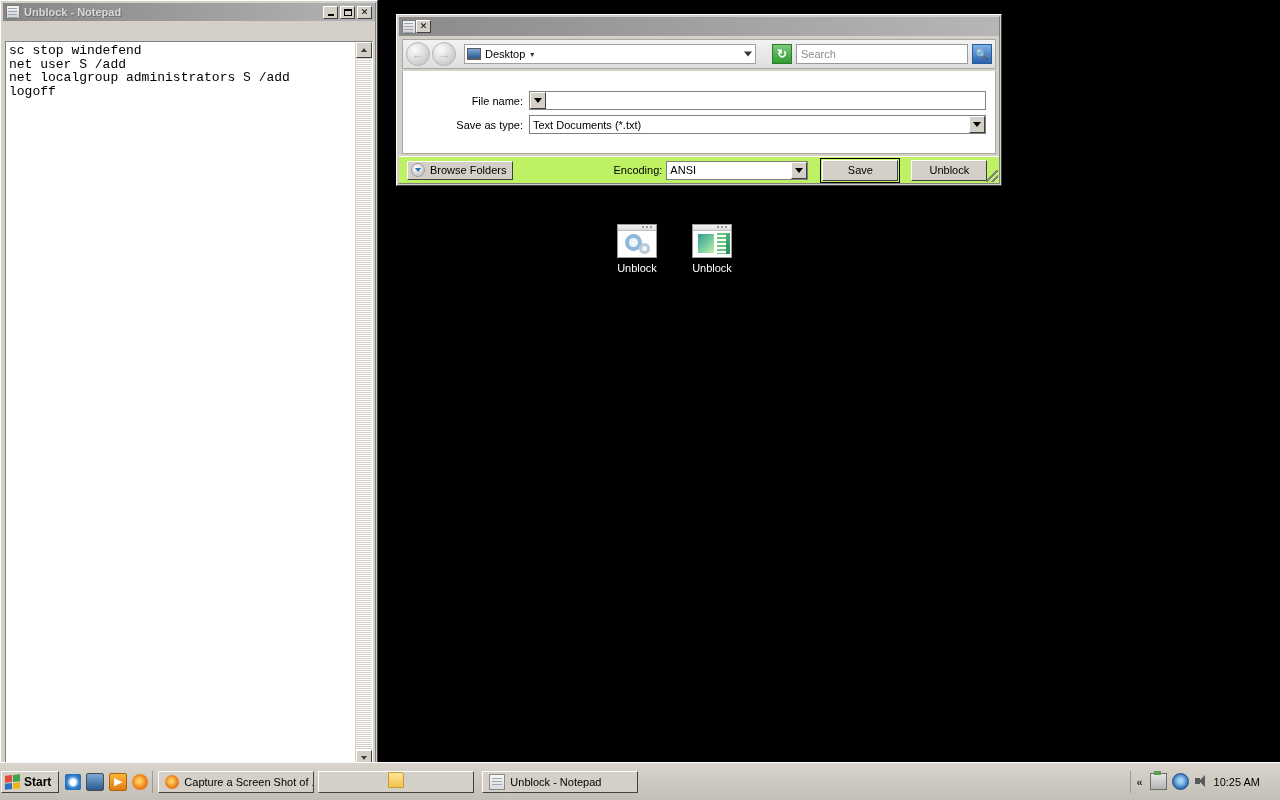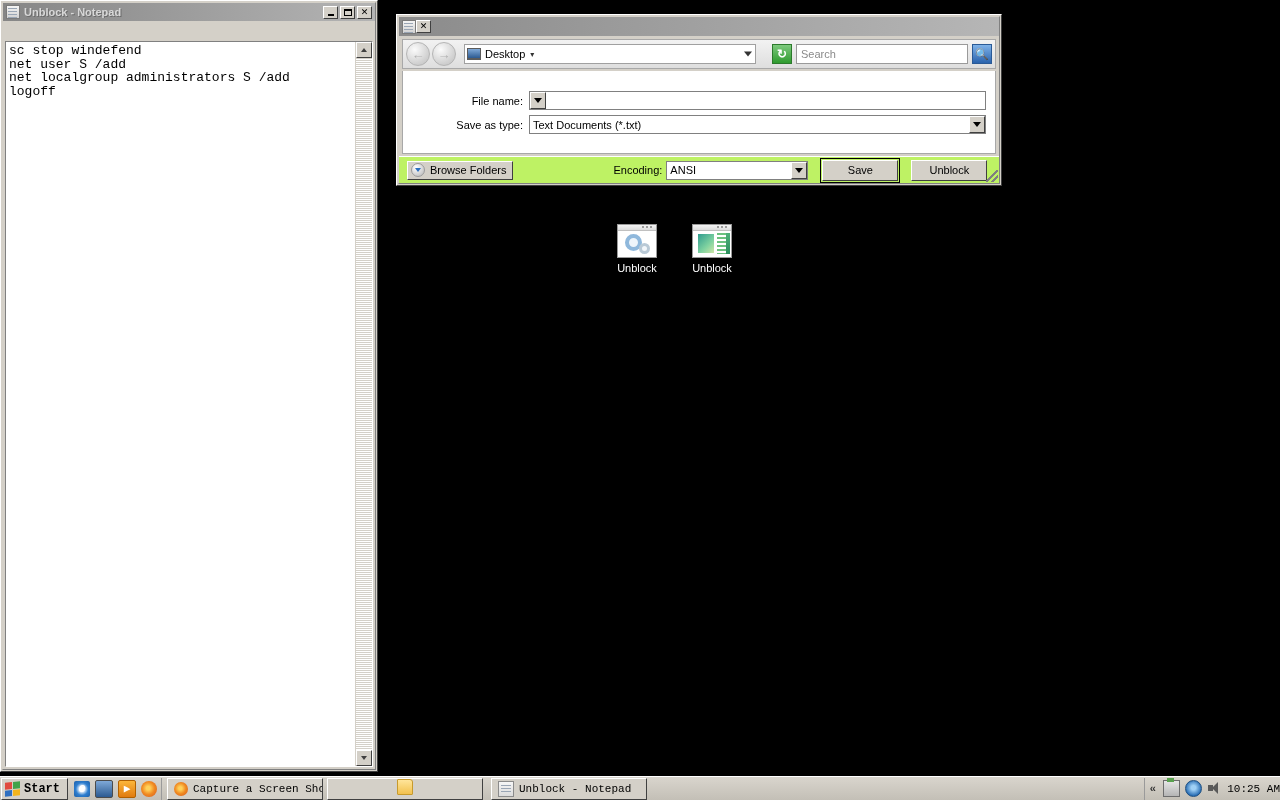--- a/index.html
+++ b/index.html
@@ -340,25 +340,25 @@
     position:absolute; right:1px; top:8px; width:4px;height:21px;
     background: linear-gradient(#4fb07a,#2c8f5e);
   }
   .dicon .dlabel {
     display:inline-block;
     color:#ffffff; font-size:11px; line-height: 13px;
   }
 
   
   #taskbar {
-    position:absolute; left:0; bottom:0; width:1280px; height:24px;
+    position:absolute; left:0; bottom:0; width:1280px; height:38px;
     background: linear-gradient(#d9d5cd,#c3bfb6);
     border-top: 1px solid #ffffff;
     box-sizing: border-box;
-    display:flex; align-items:center;font-family:Liberation Mono, monospace;
+    display:flex; align-items:center;
   }
   .start-btn {
     height: 22px; margin-left: 1px; margin-right: 4px;
     display:flex; align-items:center; padding: 0 7px 0 3px;
     background:#d4d0c8;
     border-top: 1px solid #ffffff;
     border-left: 1px solid #ffffff;
     border-right: 1px solid #404040;
     border-bottom: 1px solid #404040;
     box-sizing: border-box;
@@ -410,21 +410,21 @@
     padding-left: 5px;
   }
   .tray-chev { font-size: 11px; color:#333; margin-right: 7px; font-weight:bold; }
   .tray-ic { width: 15px; height: 15px; margin-right: 5px; }
   .ti-plug { background: linear-gradient(#e6e6e6,#b5b5b5); border:1px solid #6d6d6d; position:relative; }
   .ti-plug::after{content:"";position:absolute;left:3px;top:-3px;width:7px;height:4px;background:#59a14f;}
   .ti-net { background: radial-gradient(circle at 50% 45%, #9fd0f5 20%, #2b6fb5 70%); border-radius:50%; border:1px solid #1f4f80; }
   .ti-vol { background: transparent; position: relative; }
   .ti-vol::before { content:"";position:absolute;left:1px;top:4px;width:5px;height:6px;background:#5a5a5a; }
   .ti-vol::after { content:"";position:absolute;left:5px;top:1px;border-top:6px solid transparent;border-bottom:6px solid transparent;border-right:6px solid #5a5a5a; }
-  .clock { font-size: 11px; color:#000; padding-right: 0; }
+  .clock { font-size: 11px; color:#000; padding-right: 20px; }
 </style>
 </head>
 <body>
 
 <div id="desktop">
 
   <div class="win" id="notepad">
     <div class="win-inner">
       <div class="titlebar">
         <span class="np-icon"></span>

